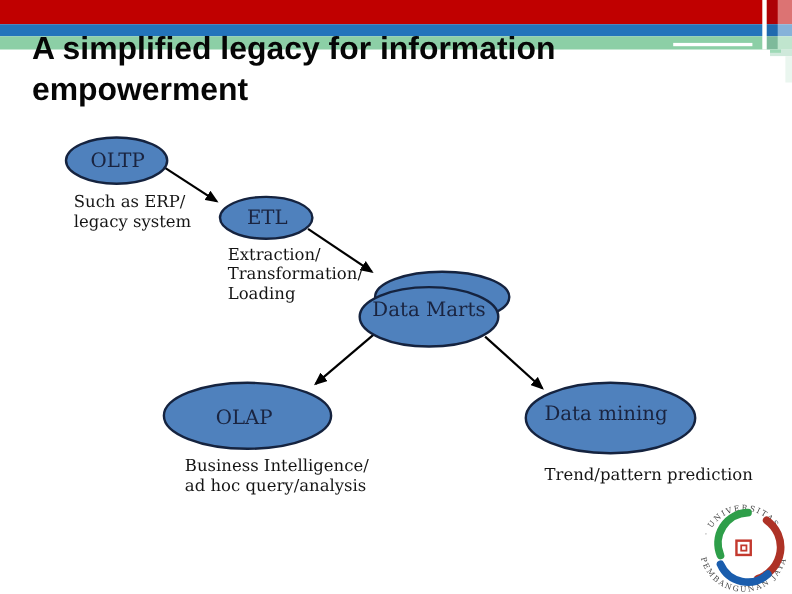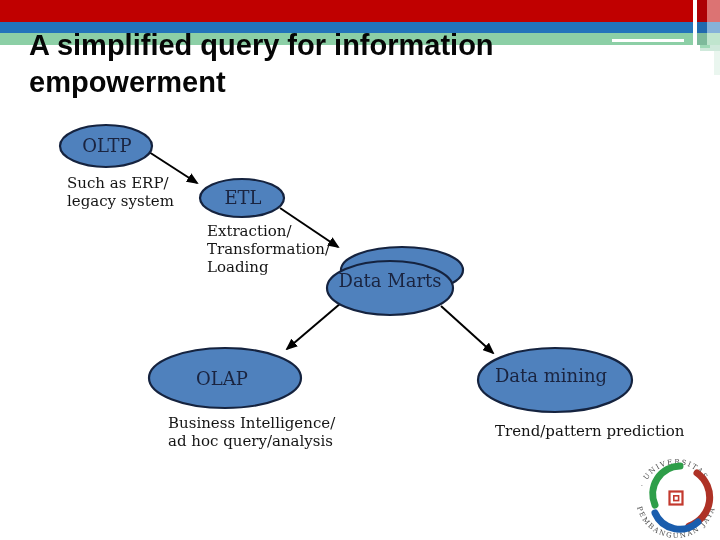--- a/index.html
+++ b/index.html
@@ -48,21 +48,21 @@
 <div class="bar bar-blue"></div>
 <div class="bar bar-green"></div>
 <div class="hline-white"></div>
 <div class="v-dark"></div>
 <div class="v-white"></div>
 <div class="v-light"></div>
 <div class="ext-green"></div>
 <div class="ext-green2"></div>
 <div class="ext-faint"></div>
 
-<div class="slide-title">A simplified query for information empowerment</div>
+<div class="slide-title">A simplified legacy for information empowerment</div>
 
 <svg class="diagram" width="720" height="540" viewBox="0 0 720 540" xmlns="http://www.w3.org/2000/svg">
   <defs>
     <marker id="arrowhead" markerUnits="userSpaceOnUse" markerWidth="12" markerHeight="10" refX="10" refY="5" orient="auto">
       <path d="M0,0 L12,5 L0,10 Z" fill="#000000"></path>
     </marker>
   </defs>
 
   <line class="connector" x1="149" y1="152" x2="197" y2="183" marker-end="url(#arrowhead)"></line>
   <line class="connector" x1="280" y1="208" x2="338" y2="247" marker-end="url(#arrowhead)"></line>

